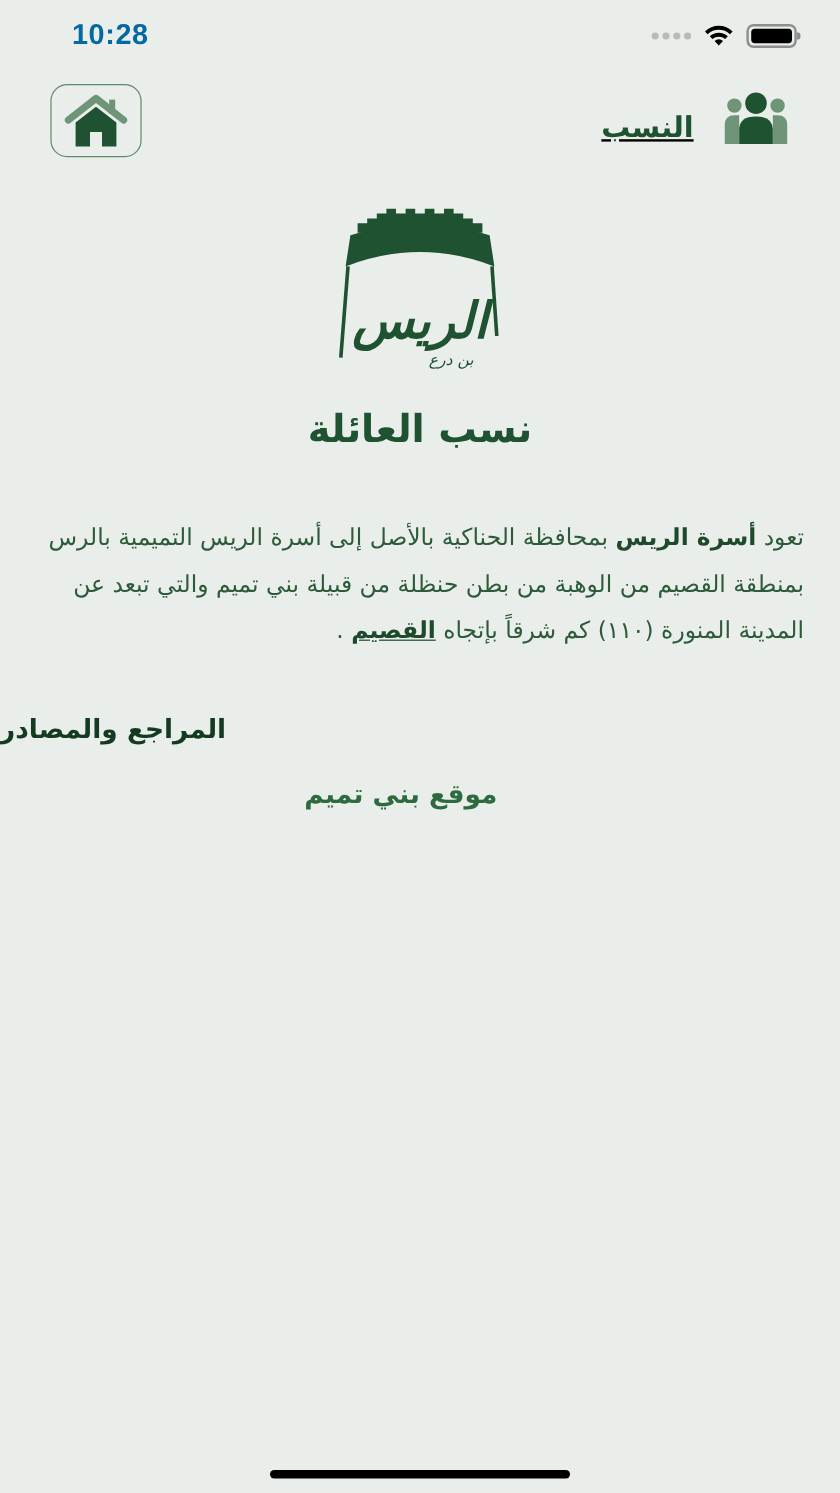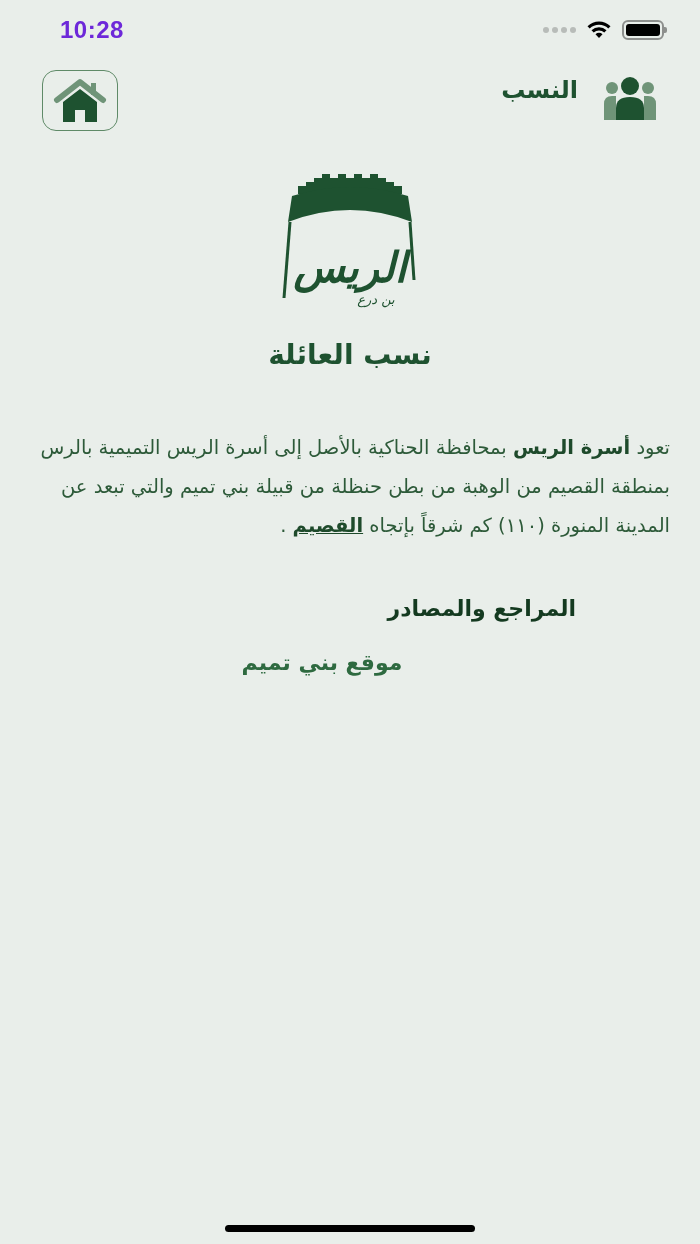--- a/index.html
+++ b/index.html
@@ -9,21 +9,21 @@
       font-family: "DejaVu Sans", sans-serif;
       overflow: hidden;
       position: relative;
     }
     .status-bar {
       position: absolute; top: 0; left: 0; width: 700px; height: 60px;
     }
     .status-time {
       position: absolute; left: 60px; top: 16px;
       font-family: "Liberation Sans", sans-serif;
-      font-size: 24px; font-weight: bold; color: #6d28d9;
+      font-size: 24px; font-weight: bold; color: #0369a1;
       letter-spacing: 0.5px;
     }
     .status-right {
       position: absolute; right: 36px; top: 20px;
       display: flex; align-items: center; gap: 10px;
     }
     .signal-dots { display: flex; gap: 3px; }
     .signal-dots span { width: 6px; height: 6px; border-radius: 50%; background: #b8bcb9; display: block; }
     .battery {
       width: 42px; height: 20px; border: 2px solid #8d8f8d; border-radius: 6px; padding: 2px; position: relative;
@@ -35,47 +35,47 @@
 
     .header { position: absolute; top: 70px; left: 0; width: 700px; height: 62px; }
     .home-btn {
       position: absolute; left: 42px; top: 0; width: 76px; height: 61px;
       border: 1.5px solid #5f8a68; border-radius: 14px;
       display: flex; align-items: center; justify-content: center;
       cursor: pointer;
     }
     .header-title-wrap {
       position: absolute; right: 42px; top: 6px;
-      display: flex; align-items: flex-start; gap: 24px; direction: rtl;
+      display: flex; align-items: flex-end; gap: 24px; direction: rtl; text-decoration: underline;
     }
     .header-title {
       font-size: 24px; font-weight: bold; color: #1e5230;
     }
 
     .logo { position: absolute; left: 276px; top: 170px; width: 148px; height: 140px; font-style: italic; }
 
     .page-title {
       position: absolute; top: 338px; left: 0; width: 700px; text-align: center;
-      font-size: 28px; font-weight: bold; color: #1e5230; direction: rtl;
+      font-size: 32px; font-weight: bold; color: #1e5230; direction: rtl;
     }
 
     .body-text {
       position: absolute; top: 428px; left: 30px; width: 640px;
       direction: rtl; 
       font-size: 19.5px; line-height: 39px; color: #2d5a39;
     }
     .body-text b { color: #1e4a2b; }
     .body-text a { color: #1e4a2b; font-weight: bold; text-decoration: underline; }
 
     .refs-title {
-      position: absolute; top: 596px; left: 0; width: 576px; text-align: right;
+      position: absolute; top: 596px; left: 0; width: 576px; text-align: left;
       font-size: 22px; font-weight: bold; color: #143a20; direction: rtl;
     }
     .refs-link {
-      position: absolute; top: 650px; left: 0; width: 644px; text-align: center;
+      position: absolute; top: 650px; left: 12px; width: 644px; text-align: center;
       font-size: 22px; font-weight: bold; color: #2e6a40; direction: rtl;
       cursor: pointer;
     }
 
     .home-indicator {
       position: absolute; bottom: 12px; left: 225px; width: 250px; height: 7px;
       background: #000; border-radius: 4px;
     }
   </style>
 </head>

